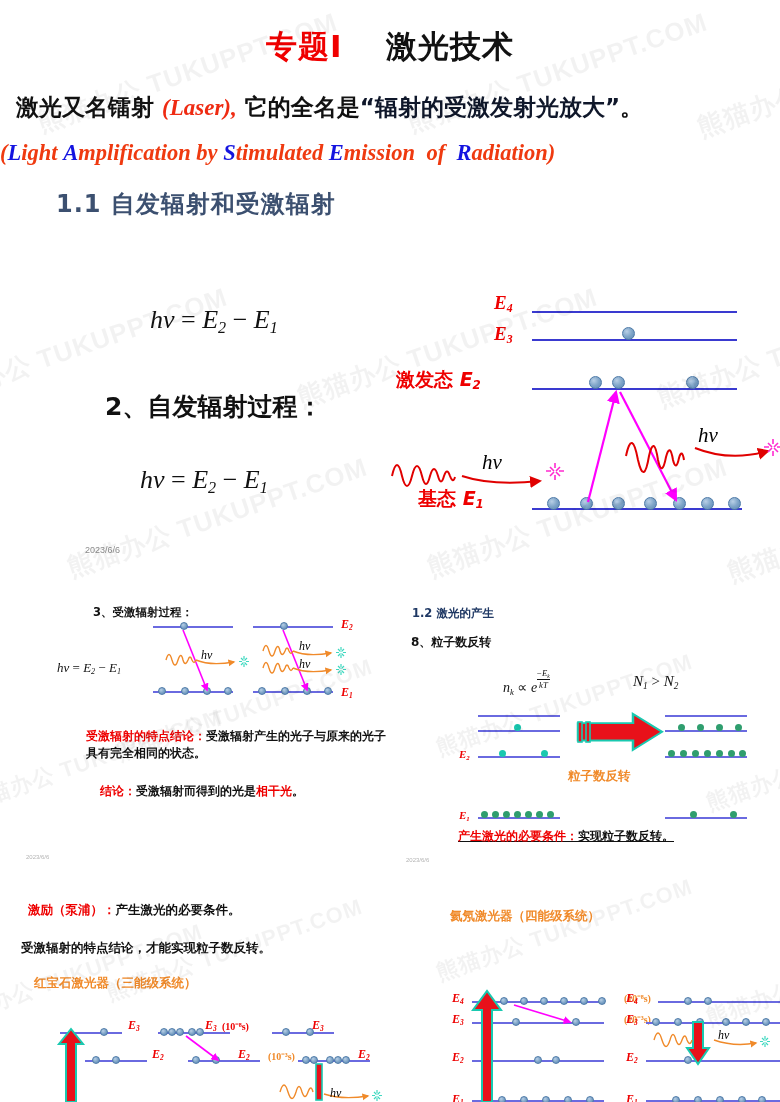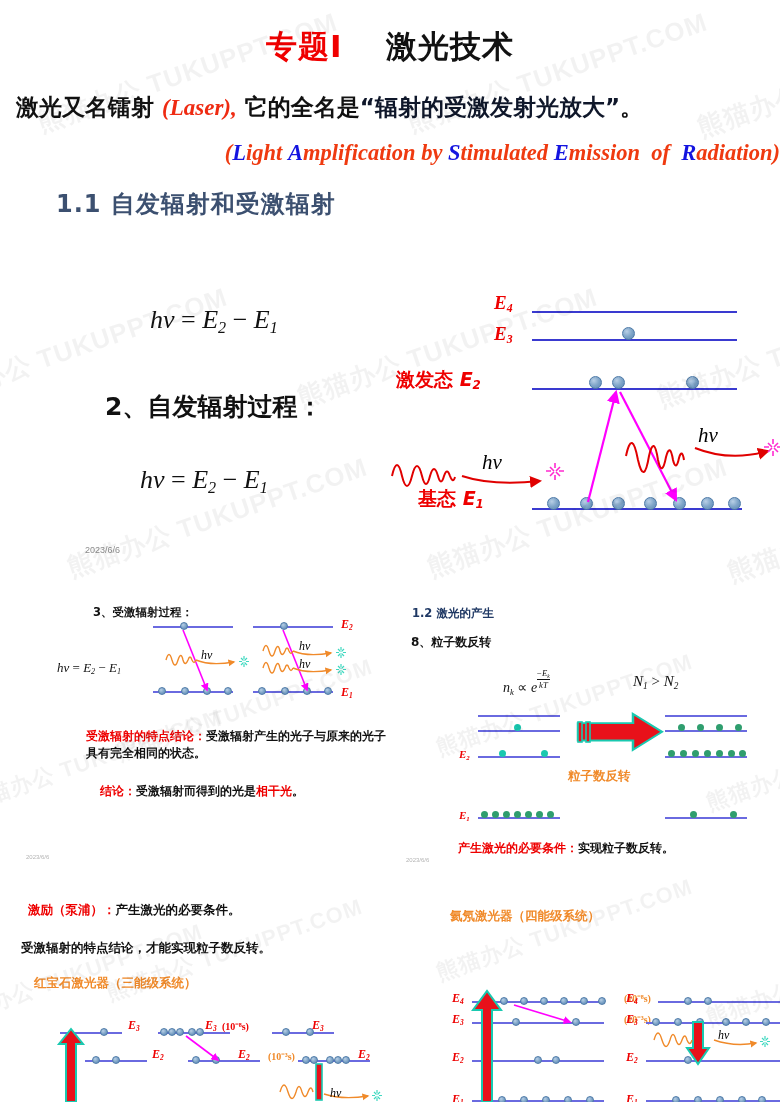--- a/index.html
+++ b/index.html
@@ -16,21 +16,21 @@
   
   .slide1{position:absolute;left:0;top:0;width:780px;height:570px;}
   .s1-title{position:absolute;top:26px;width:780px;text-align:center;
             font-size:31px;font-weight:bold;letter-spacing:1px;}
   .s1-title .red{color:#f00000;}
   .s1-title .blk{color:#111;}
   .s1-line2{position:absolute;top:92px;left:16px;width:750px;
             font-size:23px;font-weight:bold;color:#111;white-space:nowrap;letter-spacing:0px;}
   .s1-line2 .red{color:#ef2b12;font-style:italic;}
   .s1-line2 .redq{color:#0f172a;font-style:normal;}
-  .s1-line3{position:absolute;top:140px;width:780px;text-align:right;
+  .s1-line3{position:absolute;top:140px;width:780px;text-align:left;
             font-size:22.5px;font-weight:bold;font-style:italic;color:#ef3a10;white-space:nowrap;}
   .s1-line3 .b{color:#1414e0;}
   .s1-h11{position:absolute;top:188px;left:56px;font-size:24px;font-weight:bold;
           color:#3c5070;letter-spacing:1px;}
   .s1-item1{position:absolute;top:250px;left:110px;font-size:25px;font-weight:bold;color:#111;}
   .s1-eq1{position:absolute;top:305px;left:150px;font-size:26px;color:#111;}
   .s1-item2{position:absolute;top:390px;left:105px;font-size:25px;font-weight:bold;color:#111;}
   .s1-eq2{position:absolute;top:465px;left:140px;font-size:26px;color:#111;}
   .s1-date{position:absolute;top:545px;left:85px;font-size:9px;color:#8c8c8c;
            font-family:"Liberation Sans",sans-serif;}
@@ -70,22 +70,22 @@
 
   
   .slide3{position:absolute;left:390px;top:580px;width:390px;height:300px;}
   .s3-h1{position:absolute;left:22px;top:26px;font-size:11.5px;font-weight:bold;color:#1f3864;
          font-family:"Liberation Sans",sans-serif;}
   .s3-h2{position:absolute;left:21px;top:54px;font-size:12px;font-weight:bold;color:#111;
          font-family:"Liberation Sans",sans-serif;}
   .s3-eq{position:absolute;left:113px;top:88px;font-size:14px;color:#111;}
   .s3-eq2{position:absolute;left:243px;top:93px;font-size:15px;color:#111;}
   .s3-inv{position:absolute;left:178px;top:185px;font-size:12.5px;}
-  .s3-note{position:absolute;left:68px;top:260px;font-size:12px;font-weight:bold;color:#111;
-           font-family:"Liberation Sans",sans-serif;}
+  .s3-note{position:absolute;left:68px;top:248px;font-size:12px;font-weight:bold;color:#111;
+           font-family:"Liberation Sans",sans-serif;text-decoration:underline;}
   .s3-note .r{color:#ee0000;}
   .s3-date{position:absolute;left:16px;top:277px;font-size:6px;color:#b4b4b4;
            font-family:"Liberation Sans",sans-serif;}
 
   
   .slide4{position:absolute;left:0;top:880px;width:390px;height:222px;}
   .s4-h1{position:absolute;left:28px;top:22px;font-size:12.5px;font-weight:bold;color:#111;
          font-family:"Liberation Sans",sans-serif;}
   .s4-h1 .r{color:#ee0000;}
   .s4-h2{position:absolute;left:21px;top:60px;font-size:12.5px;font-weight:bold;color:#111;

